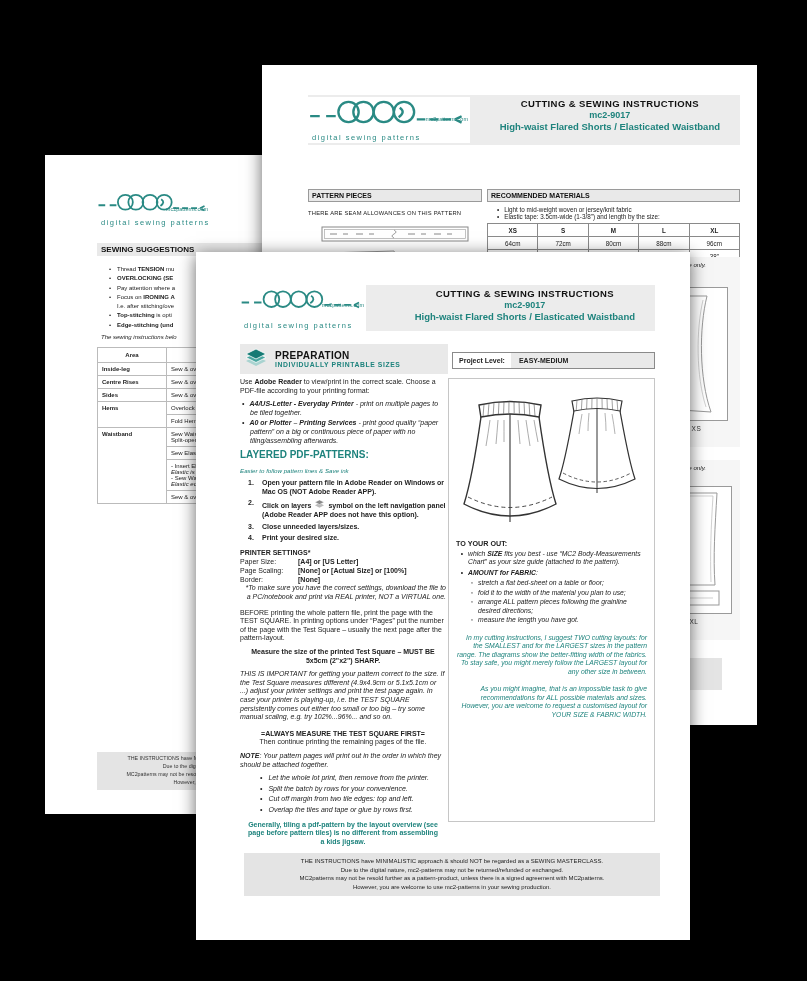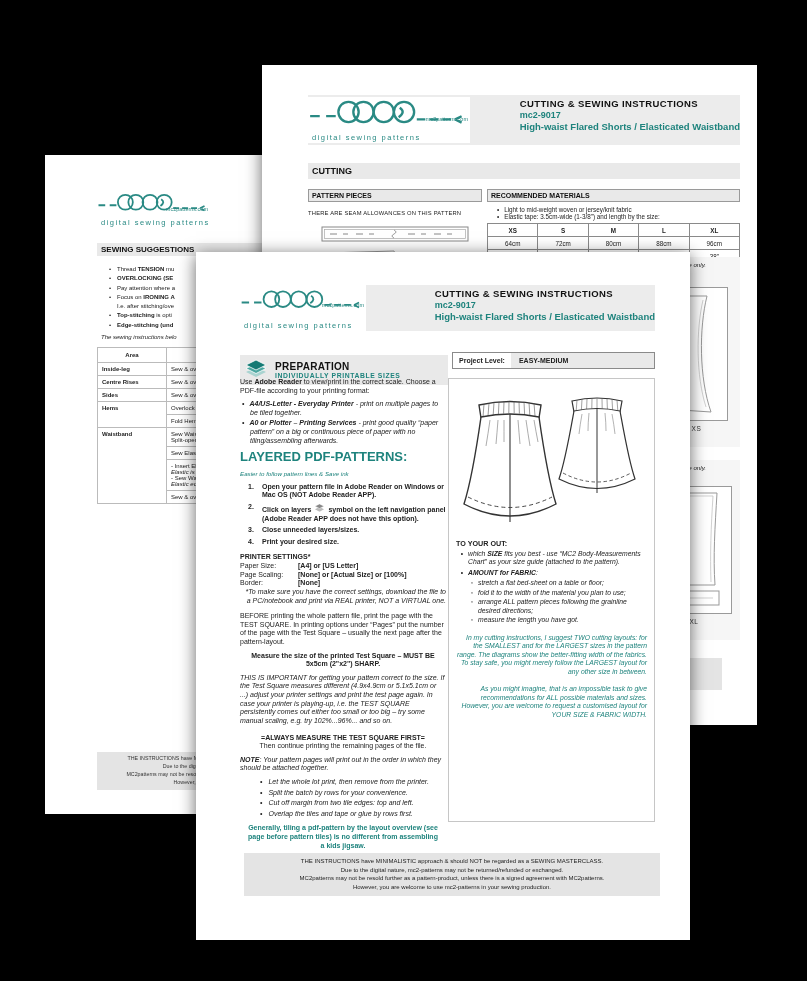--- a/index.html
+++ b/index.html
@@ -17,21 +17,21 @@
   .center{text-align:center;}
   .right{text-align:right;}
   
   .logo-box{background:#fff;position:absolute;}
   .logo-box svg{display:block;}
   .logo-site{position:absolute;font-size:5.5px;color:#2a8a84;white-space:nowrap;}
   .logo-tag{position:absolute;left:4px;bottom:1px;font-size:7.5px;color:#2a8a84;
             letter-spacing:1.5px;white-space:nowrap;}
   
   .hdr-band{background:#ececec;}
-  .hdr-text{position:absolute;right:0;top:3px;text-align:left;line-height:1.25;}
+  .hdr-text{position:absolute;right:20px;top:3px;text-align:center;line-height:1.25;}
   .hdr-title{font-size:9.5px;font-weight:bold;color:#111;letter-spacing:.4px;}
   .hdr-code{font-size:9px;font-weight:bold;color:#1e837d;}
   .hdr-sub{font-size:9.5px;font-weight:bold;color:#1e837d;}
   
   .secbar{background:#e9e9e9;font-weight:bold;font-size:9px;padding:3px 4px;color:#111;}
   .boxhead{background:#e9e9e9;border:1px solid #9a9a9a;font-weight:bold;font-size:7px;
            padding:2px 3px;color:#111;}
   
   .bp-note{font-size:5.8px;margin-top:8px;letter-spacing:.2px;}
   .mat-bullets{font-size:6.3px;margin:4px 0 3px 10px;padding:0;list-style:none;}
@@ -64,21 +64,21 @@
   .prep-t{font-size:10px;font-weight:bold;color:#111;letter-spacing:.3px;}
   .prep-s{font-size:6.8px;font-weight:bold;color:#1e837d;letter-spacing:.6px;}
   .plevel{border:1px solid #8a8a8a;display:flex;align-items:stretch;font-size:7px;}
   .plevel .lab{font-weight:bold;padding:4px 6px;background:#fff;flex:0 0 auto;}
   .plevel .val{font-weight:bold;background:#e9e9e9;flex:1;padding:4px 8px;}
   .fp-left{font-size:7px;line-height:1.23;}
   .fp-left p{margin:0 0 5px 0;}
   .fmt{margin:0 0 4px 0;padding:0;list-style:none;}
   .fmt li{margin:0 0 2px 0;padding-left:10px;text-indent:-8px;}
   .fmt li::before{content:"•";margin-right:5px;}
-  .lay-title{font-size:13px;margin-bottom:0;}
+  .lay-title{font-size:10px;margin-bottom:0;}
   .lay-sub{font-size:6.2px;margin-bottom:3px;}
   .step{display:flex;margin:0 0 3px 8px;}
   .snum{flex:0 0 14px;font-weight:bold;}
   .step .stxt{font-weight:bold;}
   .layers-mini{vertical-align:-1px;margin:0 3px;}
   .prow{display:flex;}
   .prow .pl{flex:0 0 58px;}
   .prow .pv{font-weight:bold;}
   .pnote{margin-top:1px;}
   .fp-right{border:1px solid #c6c6c6;font-size:6.8px;line-height:1.25;}
@@ -220,21 +220,20 @@
       <span class="logo-site" style="right:2px;top:19px;">mc2patterns.com</span>
       <span class="logo-tag">digital sewing patterns</span>
     </div>
     <div class="hdr-text">
       <div class="hdr-title">CUTTING  &amp;  SEWING  INSTRUCTIONS</div>
       <div class="hdr-code">mc2-9017</div>
       <div class="hdr-sub">High-waist Flared Shorts / Elasticated Waistband</div>
     </div>
   </div>
 
-  <div class="secbar abs" style="left:46px;top:98px;width:424px;">CUTTING</div>
 
   <div class="abs" style="left:46px;top:124px;width:174px;">
     <div class="boxhead">PATTERN PIECES</div>
     <div class="bp-note">THERE ARE  SEAM  ALLOWANCES  ON THIS PATTERN</div>
     <svg width="174" height="22" viewBox="0 0 174 22" style="margin-top:8px;">
       <rect x="14" y="3" width="146" height="14" fill="none" stroke="#888" stroke-width="1"></rect>
       <rect x="16.5" y="5.5" width="141" height="9" fill="none" stroke="#aaa" stroke-width=".7"></rect>
       <path d="M22 10 h18 M48 10 h18 M100 10 h18 M126 10 h18" stroke="#888" stroke-width="1" stroke-dasharray="7 6"></path>
       <path d="M86 6 q4 2 0 4 q-4 2 0 4" fill="none" stroke="#888" stroke-width=".8"></path>
     </svg>
@@ -325,21 +324,21 @@
       <span class="logo-site" style="right:2px;top:17px;">mc2patterns.com</span>
       <span class="logo-tag">digital sewing patterns</span>
     </div>
     <div class="hdr-text">
       <div class="hdr-title">CUTTING  &amp;  SEWING  INSTRUCTIONS</div>
       <div class="hdr-code">mc2-9017</div>
       <div class="hdr-sub">High-waist Flared Shorts / Elasticated Waistband</div>
     </div>
   </div>
 
-  <div class="fp-prep abs" style="left:44px;top:103px;width:200px;height:26px;">
+  <div class="fp-prep abs" style="left:44px;top:92px;width:200px;height:26px;">
     <svg width="24" height="24" viewBox="0 0 24 24">
       <path d="M12 9 L22 14 L12 19 L2 14 Z" fill="#a9d3d0"></path>
       <path d="M12 5.5 L22 10.5 L12 15.5 L2 10.5 Z" fill="#4aa6a0" stroke="#fff" stroke-width=".8"></path>
       <path d="M12 2 L22 7 L12 12 L2 7 Z" fill="#157a74" stroke="#fff" stroke-width=".8"></path>
     </svg>
     <div class="prep-titles">
       <div class="prep-t">PREPARATION</div>
       <div class="prep-s">INDIVIDUALLY  PRINTABLE  SIZES</div>
     </div>
   </div>

